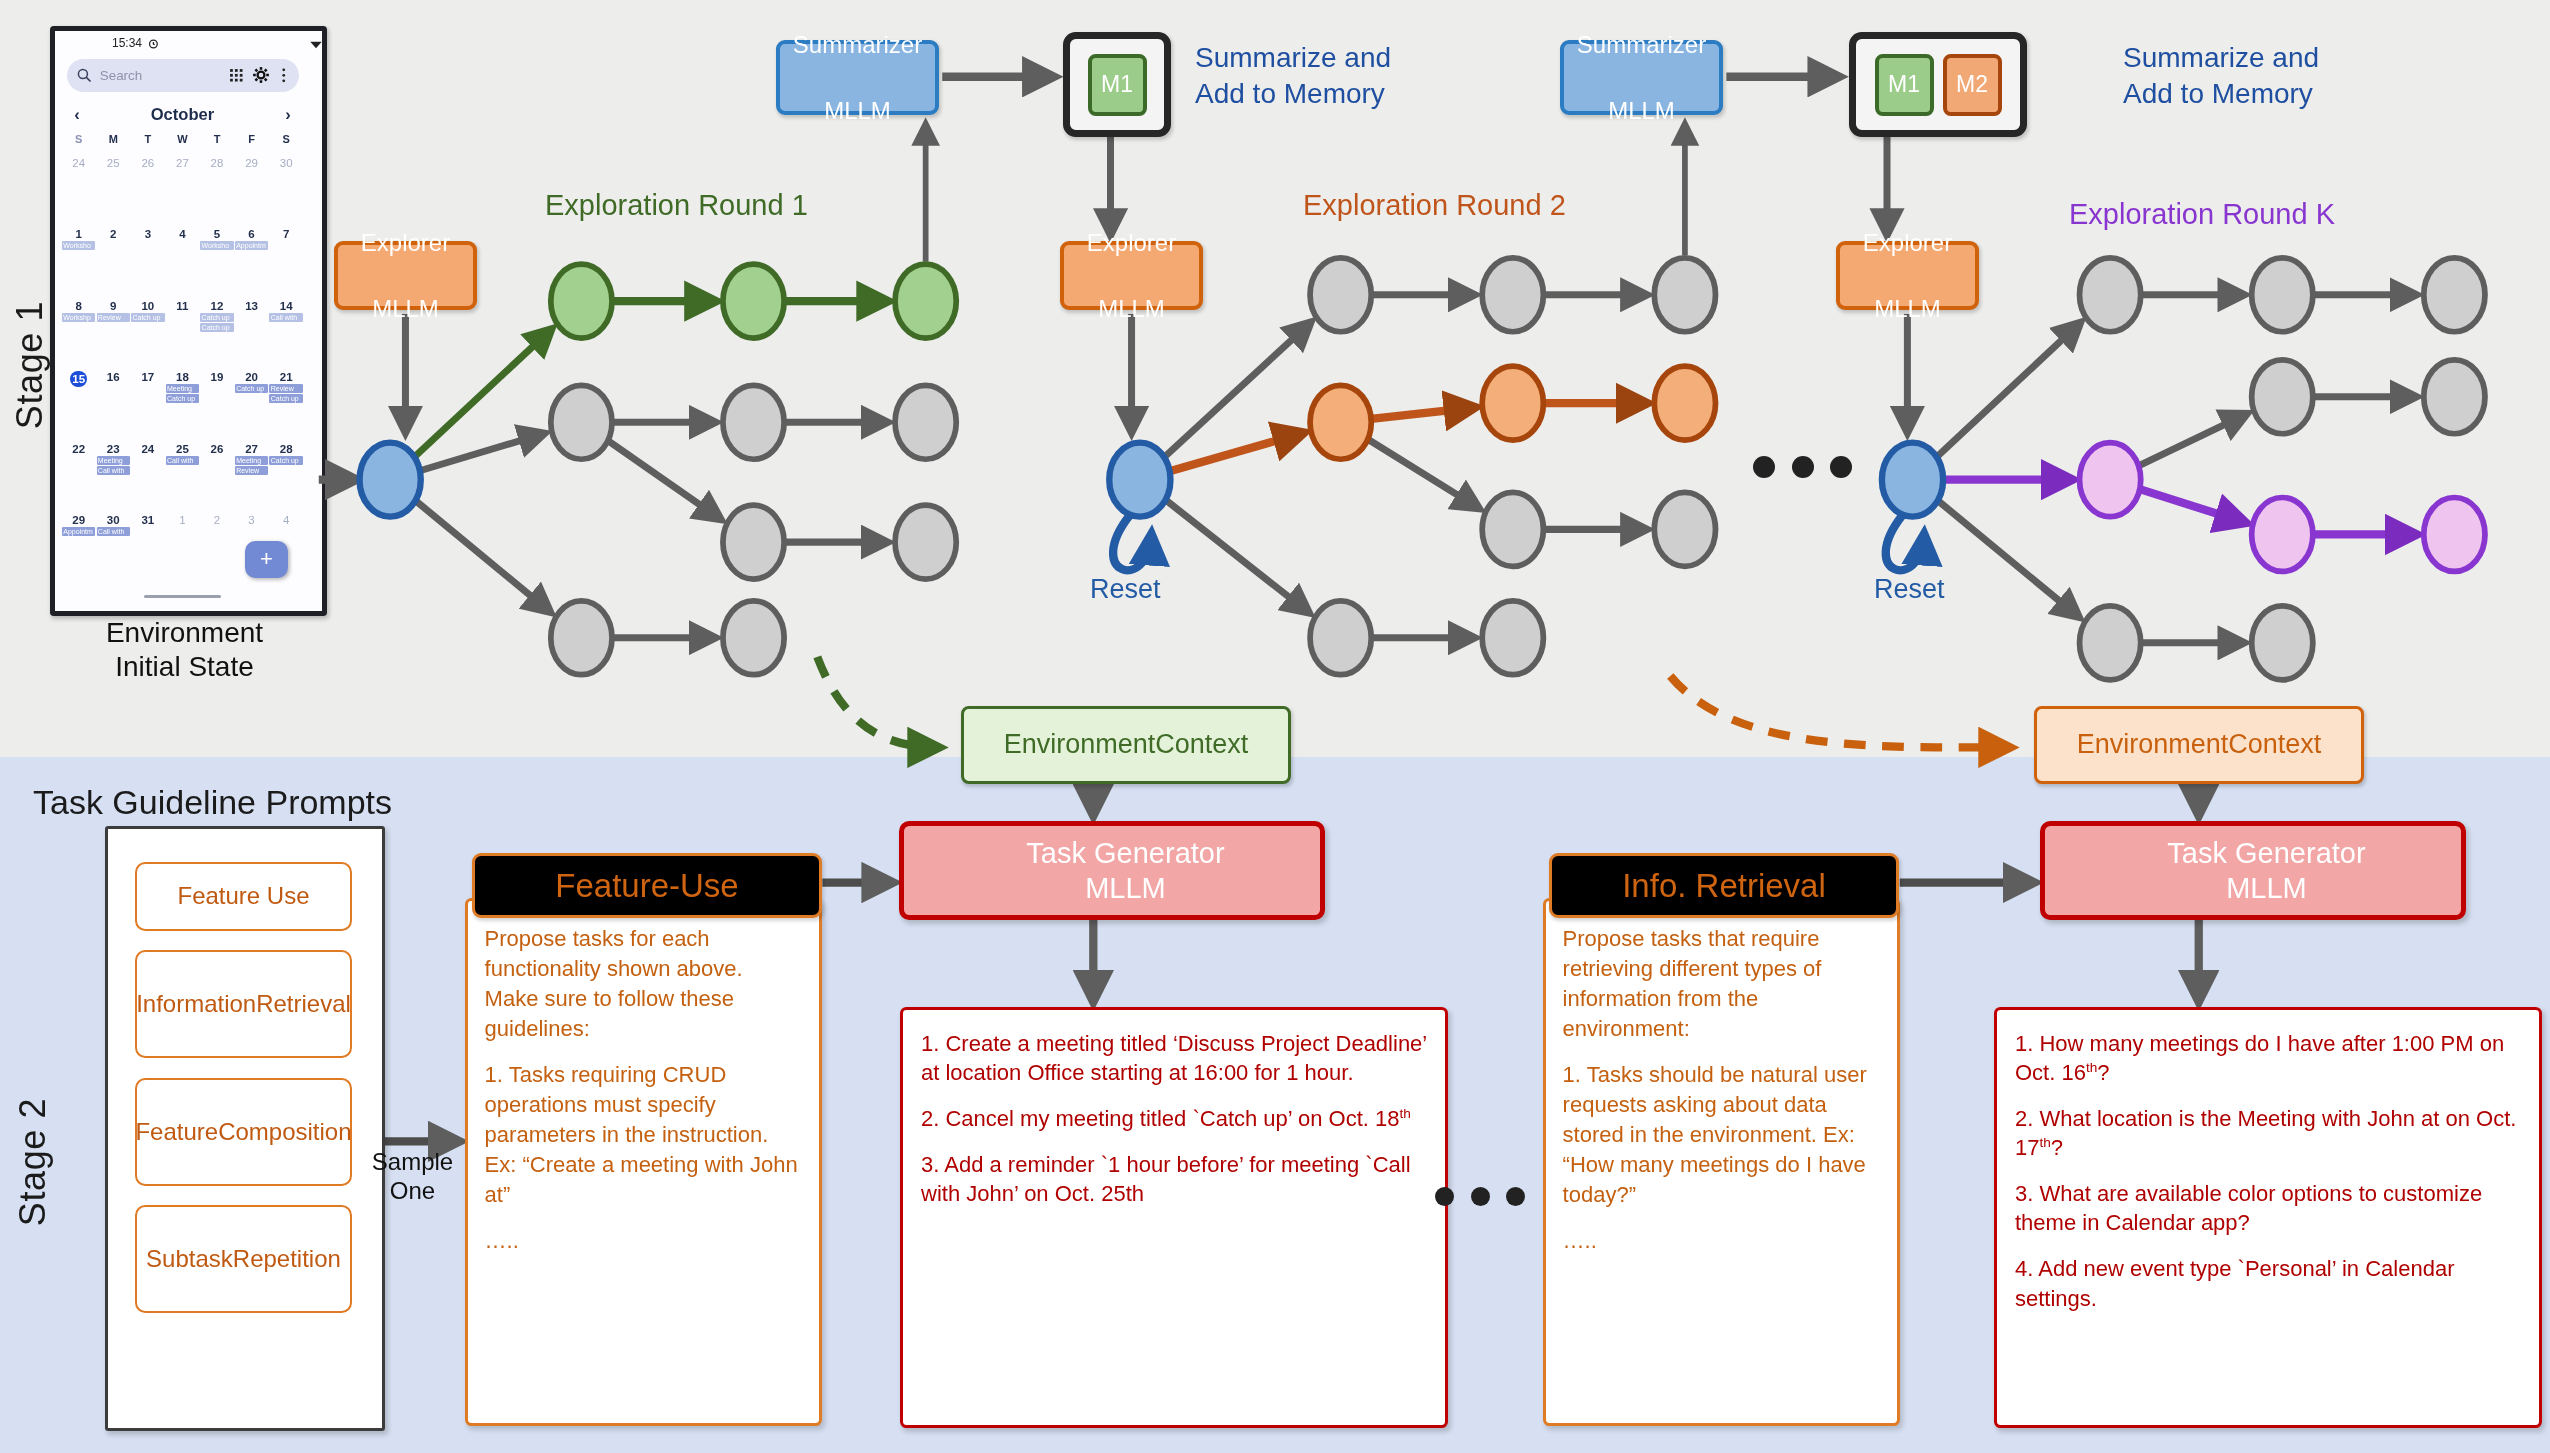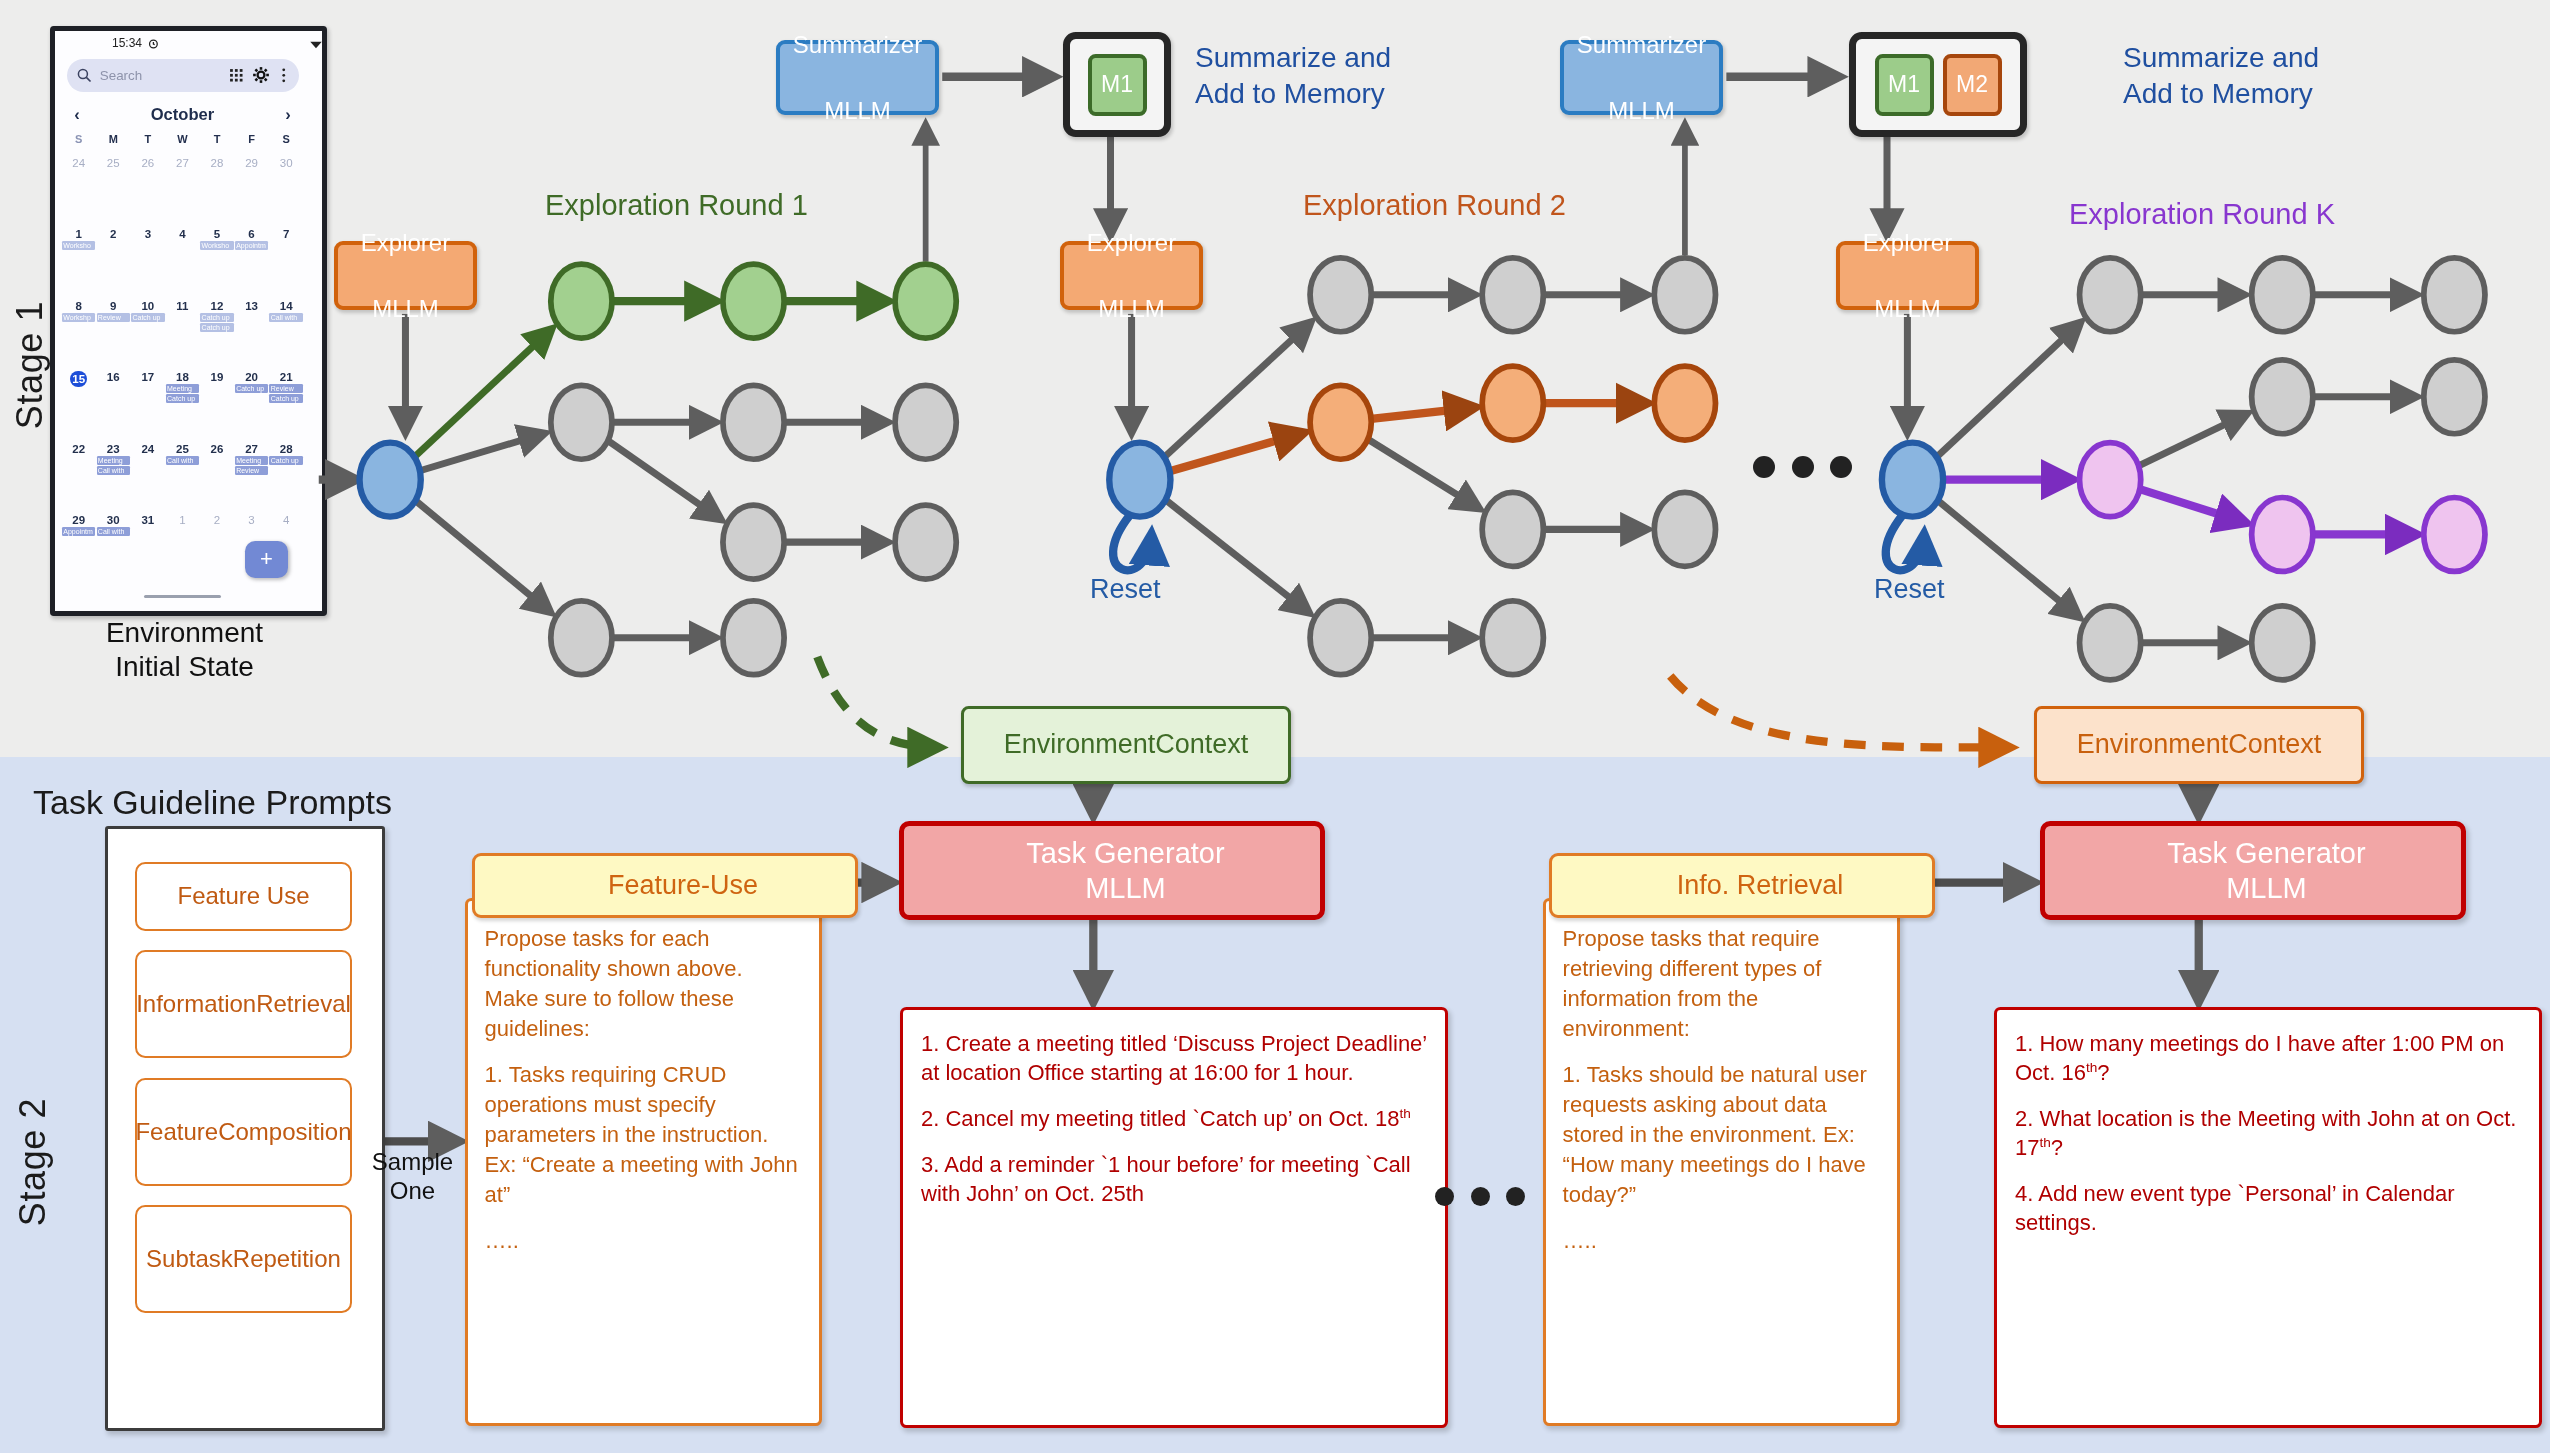--- a/index.html
+++ b/index.html
@@ -96,23 +96,23 @@
     border-radius:3.2px;box-shadow:2.6px 3.2px 5.1px rgba(0,0,0,.18);margin-left:32px;
   }
   .tgp-item{
     position:absolute;left:27px;width:217px;border:2.6px solid #e07b25;border-radius:10.2px;
     background:#fff;color:#c05a12;font-size:24px;display:flex;align-items:center;
     justify-content:center;text-align:center;line-height:1.2;box-sizing:border-box;
   }
   .sample-lbl{position:absolute;font-size:24px;color:#111;text-align:center;line-height:1.2;}
 
   .prompt-head{
-    position:absolute;border:3.2px solid #e07b25;border-radius:9px;background:#fef9c3;
-    color:#cf6411;font-size:27px;display:flex;align-items:center;justify-content:center;
-    box-shadow:1.9px 2.6px 3.8px rgba(0,0,0,.16);z-index:3;padding-left:36px;
+    position:absolute;border:3.2px solid #e07b25;border-radius:9px;background:#000000;
+    color:#cf6411;font-size:33px;display:flex;align-items:center;justify-content:center;
+    box-shadow:1.9px 2.6px 3.8px rgba(0,0,0,.16);z-index:3;
   }
   .prompt-body{
     position:absolute;border:3.2px solid #e07b25;border-radius:6.4px;background:#fff;
     color:#c4600f;font-size:22px;line-height:1.36;padding:23px 16.6px 12.8px 16.6px;
     box-sizing:border-box;box-shadow:2.6px 3.2px 5.1px rgba(0,0,0,.16);z-index:2;
   }
   .prompt-body p{margin:0 0 16.6px 0;white-space:pre-wrap;}
   .prompt-body p:last-child{margin-bottom:0;}
 
   .envctx{
@@ -628,20 +628,21 @@
     </div>
 
   <div class="taskout" style="left:900px;top:1007px;width:548px;height:421px;">
       <p>1. Create a meeting titled ‘Discuss Project Deadline’ at location Office starting at 16:00 for 1 hour.</p>
       <p>2. Cancel my meeting titled `Catch up’ on Oct. 18<sup>th</sup></p>
       <p>3. Add a reminder `1 hour before’ for meeting `Call with John’ on Oct. 25th</p>
     </div>
   <div class="taskout" style="left:1994px;top:1007px;width:548px;height:421px;">
       <p>1. How many meetings do I have after 1:00 PM on Oct. 16<sup>th</sup>?</p>
       <p>2. What location is the Meeting with John at on Oct. 17<sup>th</sup>?</p>
+      <p>3. What are available color options to customize theme in Calendar app?</p>
       <p>4. Add new event type `Personal’ in Calendar settings.</p>
     </div>
 
   <div class="dots small" style="left:1435px;top:1187px;">
       <i></i>
       <i></i>
       <i></i>
     </div>
 
 </div>

